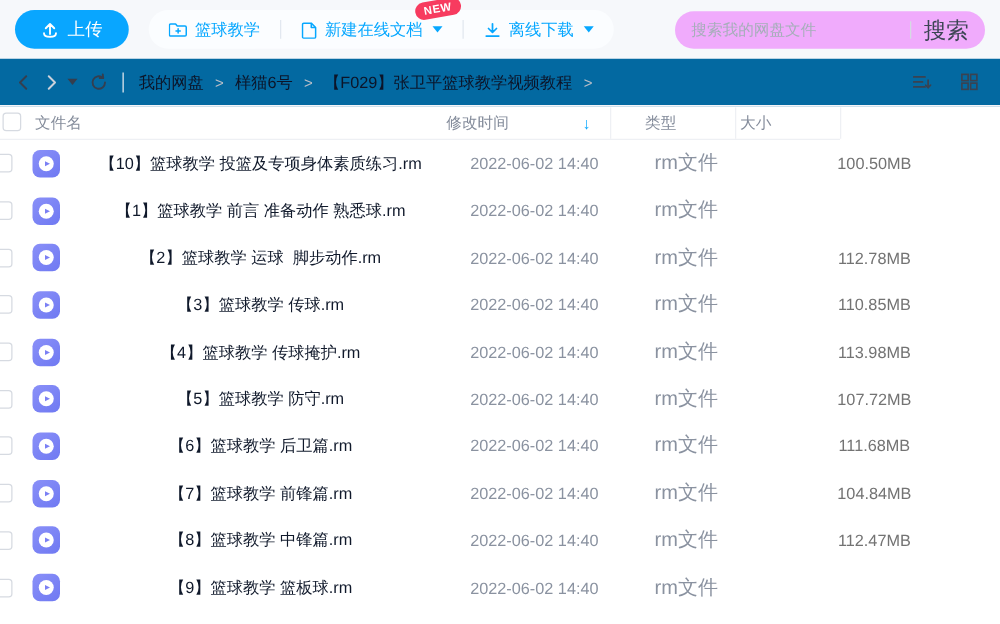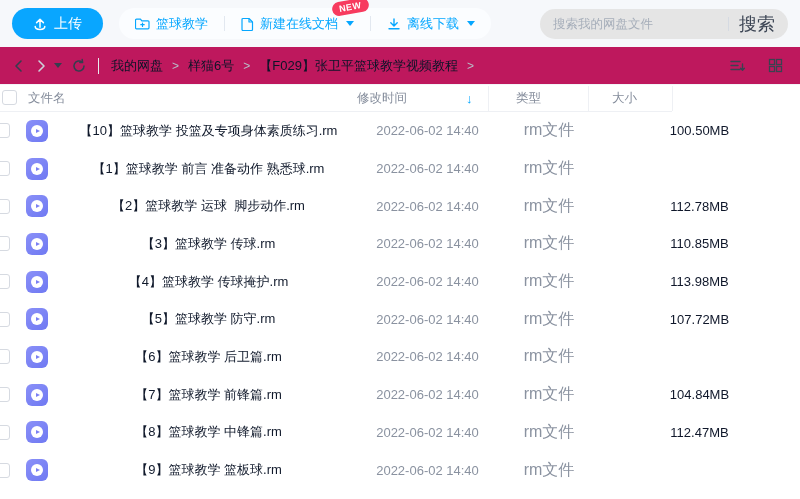--- a/index.html
+++ b/index.html
@@ -33,55 +33,55 @@
     border-top: 5px solid #06a7ff;
   }
   .new-badge {
     position: absolute; top: -8px; right: 2px;
     background: #f73b5f; color: #fff; font-size: 9px; font-weight: bold;
     padding: 2px 7px; border-radius: 9px; transform: rotate(-10deg);
     letter-spacing: .5px;
   }
   .search-box {
     margin-left: auto; width: 248px; height: 30px;
-    background: #e5e5e5; border-radius: 15px;
+    background: #f0abfc; border-radius: 15px;
     display: flex; align-items: center; padding: 0 13px; justify-content: flex-end;
   }
   .search-input {
     flex: 1; border: none; outline: none; background: transparent;
     font-size: 12.5px; color: #333; font-family: inherit; min-width: 0;
   }
   .search-input::placeholder { color: #a6aeba; }
   .search-divider { width: 1px; height: 14px; background: #d5dae2; margin: 0 10px 0 6px; }
   .search-btn { font-size: 18px; color: #3c4554; cursor: pointer; white-space: nowrap; }
 
   
   .navrow {
-    height: 38px; background: #be185d; border-bottom: 1px solid #f3f4f8;
+    height: 38px; background: #0369a1; border-bottom: 1px solid #f3f4f8;
     display: flex; align-items: center; padding: 0 14px 0 8px;
   }
   .nav-ic { display: inline-flex; align-items: center; justify-content: center;
             width: 22px; height: 22px; cursor: pointer; }
   .nav-caret { width: 0; height: 0; border-left: 4px solid transparent;
     border-right: 4px solid transparent; border-top: 5px solid #353e4e;
     margin: 0 6px 0 2px; cursor: pointer; }
   .nav-divider { width: 1px; height: 16px; background: #e8eaef; margin: 0 12px 0 8px; }
   .breadcrumb { display: flex; align-items: center; gap: 9px; font-size: 13px; color: #0c1428; }
   .crumb { cursor: pointer; white-space: nowrap; }
   .crumb-sep { color: #b8bec8; font-size: 12px; }
   .view-icons { margin-left: auto; display: flex; align-items: center; gap: 16px; }
 
   
   .thead { position: relative; height: 27px; padding-left: 40px; }
   .th { position: absolute; top: 0; font-size: 12.5px; color: #848c9b; line-height: 27px; }
   .thead .hdr-checkbox { position: absolute; left: 2px; top: 5px; }
   .th-name     { left: 28px; }
   .th-modified { left: 357px; }
   .th-type     { left: 516px; }
-  .th-size     { left: 612px; }
+  .th-size     { left: 592px; }
   .sort-arrow  { position: absolute; left: 466px; top: 0; line-height: 27px;
                  color: #06a7ff; font-size: 13px; font-weight: bold; cursor: pointer; }
   .col-line { position: absolute; top: 1px; width: 1px; height: 25px; background: #eef0f4; }
   .cl-1 { left: 488px; } .cl-2 { left: 588px; } .cl-3 { left: 672px; }
   .thead-bottom { position: absolute; left: 0; bottom: 0; width: 672px; height: 1px; background: #eef0f4; }
 
   .checkbox {
     width: 15px; height: 15px; border: 1px solid #d6dae1; border-radius: 3px;
     background: #fff; flex: none; cursor: pointer;
   }
@@ -97,21 +97,21 @@
                  display: flex; align-items: center; justify-content: center; }
   .play-tri { width: 0; height: 0; margin-left: 1px;
     border-left: 4px solid #7b80f4;
     border-top: 2.5px solid transparent; border-bottom: 2.5px solid transparent; }
   .cell-name {
     margin-left: 13px; width: 295px; font-size: 13px; color: #10192b;
     white-space: pre; overflow: hidden; text-overflow: ellipsis;
   }
   .cell-modified { width: 143px; font-size: 13px; color: #8a92a0; }
   .cell-type     { width: 100px; font-size: 16px; color: #8a92a0; }
-  .cell-size     { flex: 1; font-size: 13px; color: #0f172a; }
+  .cell-size     { flex: 1; font-size: 13px; color: #737373; }
 </style>
 </head>
 <body>
 
 <div class="toolbar">
   <button class="upload-btn">
     <span style="display:inline-flex">
       <svg width="14" height="14" viewBox="0 0 14 14">
           <path d="M7 10.2 V2.6 M3.6 5.6 L7 2.2 L10.4 5.6" stroke="#fff" stroke-width="1.5" fill="none" stroke-linecap="round" stroke-linejoin="round"></path>
           <path d="M2.2 9.5 C2.2 12 4 12.4 7 12.4 C10 12.4 11.8 12 11.8 9.5" stroke="#fff" stroke-width="1.5" fill="none" stroke-linecap="round"></path>
@@ -303,20 +303,21 @@
   <div class="row">
     <span class="checkbox"></span>
     <span class="file-icon">
       <span class="play-circle">
           <span class="play-tri"></span>
         </span>
     </span>
     <span class="cell-name">【6】篮球教学 后卫篇.rm</span>
     <span class="cell-modified">2022-06-02 14:40</span>
     <span class="cell-type">rm文件</span>
+    <span class="cell-size">111.68MB</span>
   </div>
 
   <div class="row">
     <span class="checkbox"></span>
     <span class="file-icon">
       <span class="play-circle">
           <span class="play-tri"></span>
         </span>
     </span>
     <span class="cell-name">【7】篮球教学 前锋篇.rm</span>

